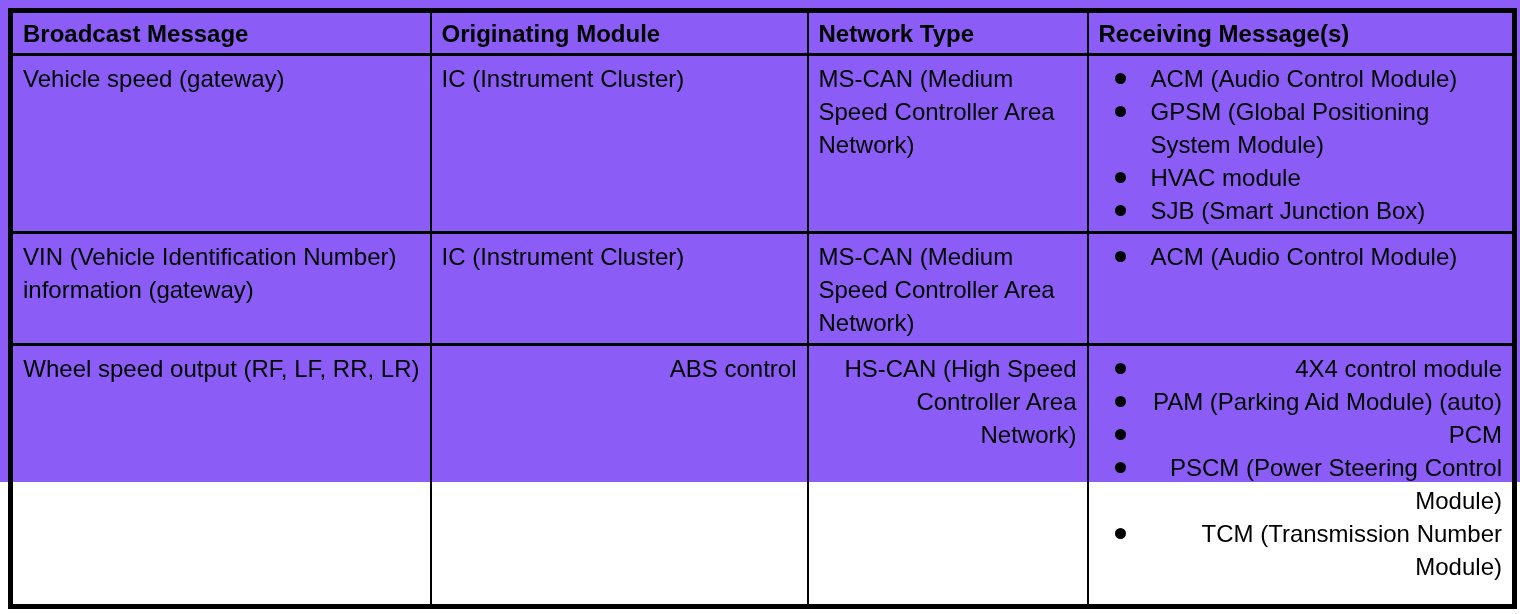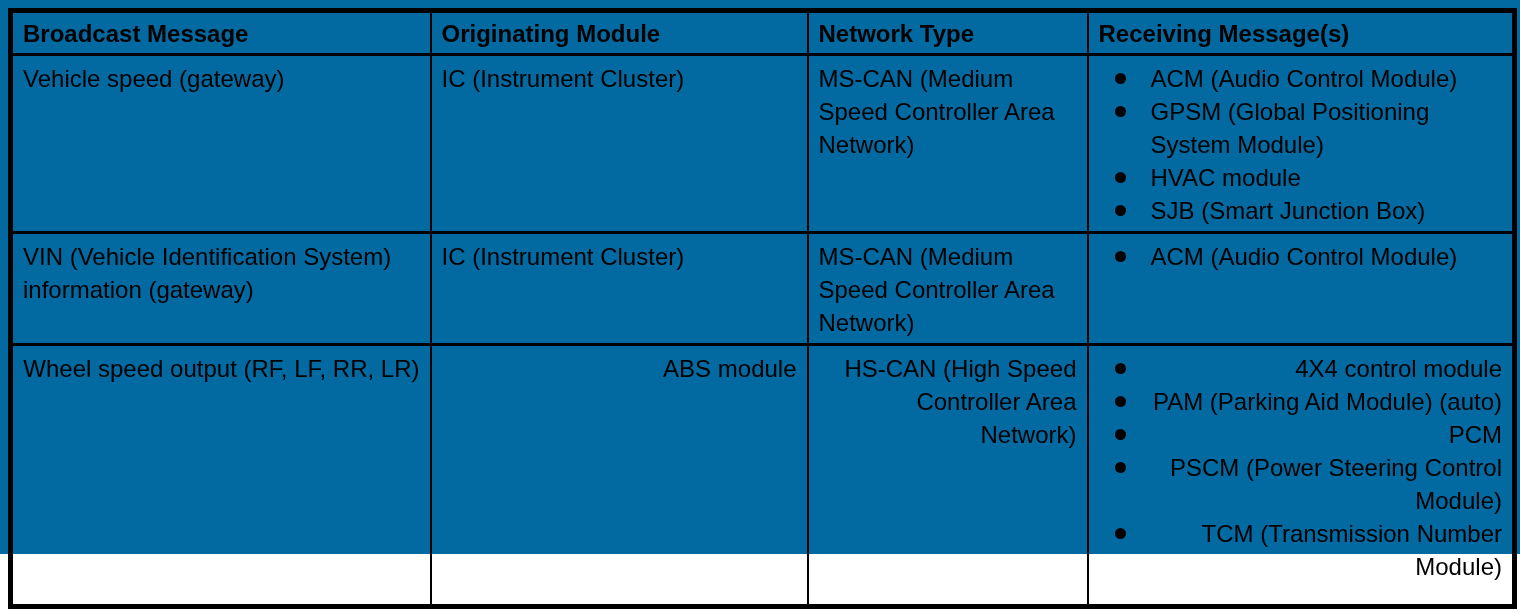--- a/index.html
+++ b/index.html
@@ -8,23 +8,23 @@
     padding: 0;
     background: #ffffff;
     width: 1520px;
     height: 614px;
     overflow: hidden;
     font-family: "Liberation Sans", sans-serif;
     color: #000000;
   }
   .page {
     width: 1520px;
-    height: 554px;
+    height: 482px;
     padding: 8px;
-    background: #0369a1;
+    background: #8b5cf6;
   }
   table.msg-table {
     border-collapse: collapse;
     width: 1504px;
     table-layout: fixed;
     border: 5px solid #000000;
   }
   th, td {
     border-left: 2px solid #000000;
     border-top: 3px solid #000000;
@@ -98,32 +98,32 @@
           <td class="col-receiving">
             <ul class="modules-list">
               <li><span class="bullet">●</span><span>ACM (Audio Control Module)</span></li>
               <li><span class="bullet">●</span><span>GPSM (Global Positioning System Module)</span></li>
               <li><span class="bullet">●</span><span>HVAC module</span></li>
               <li><span class="bullet">●</span><span>SJB (Smart Junction Box)</span></li>
             </ul>
           </td>
         </tr>
         <tr>
-          <td class="col-message">VIN (Vehicle Identification System) information (gateway)</td>
+          <td class="col-message">VIN (Vehicle Identification Number) information (gateway)</td>
           <td class="col-origin">IC (Instrument Cluster)</td>
           <td class="col-network">MS-CAN (Medium Speed Controller Area Network)</td>
           <td class="col-receiving">
             <ul class="modules-list">
               <li><span class="bullet">●</span><span>ACM (Audio Control Module)</span></li>
             </ul>
           </td>
         </tr>
         <tr>
           <td class="col-message">Wheel speed output (RF, LF, RR, LR)</td>
-          <td class="col-origin">ABS module</td>
+          <td class="col-origin">ABS control</td>
           <td class="col-network">HS-CAN (High Speed Controller Area Network)</td>
           <td class="col-receiving">
             <ul class="modules-list">
               <li><span class="bullet">●</span><span>4X4 control module</span></li>
               <li><span class="bullet">●</span><span>PAM (Parking Aid Module) (auto)</span></li>
               <li><span class="bullet">●</span><span>PCM</span></li>
               <li><span class="bullet">●</span><span>PSCM (Power Steering Control Module)</span></li>
               <li><span class="bullet">●</span><span>TCM (Transmission Number Module)</span></li>
             </ul>
           </td>

